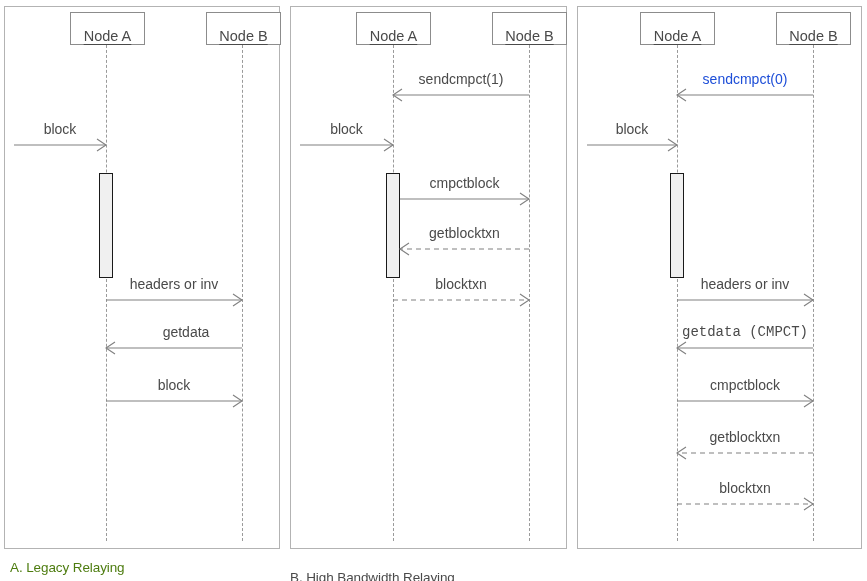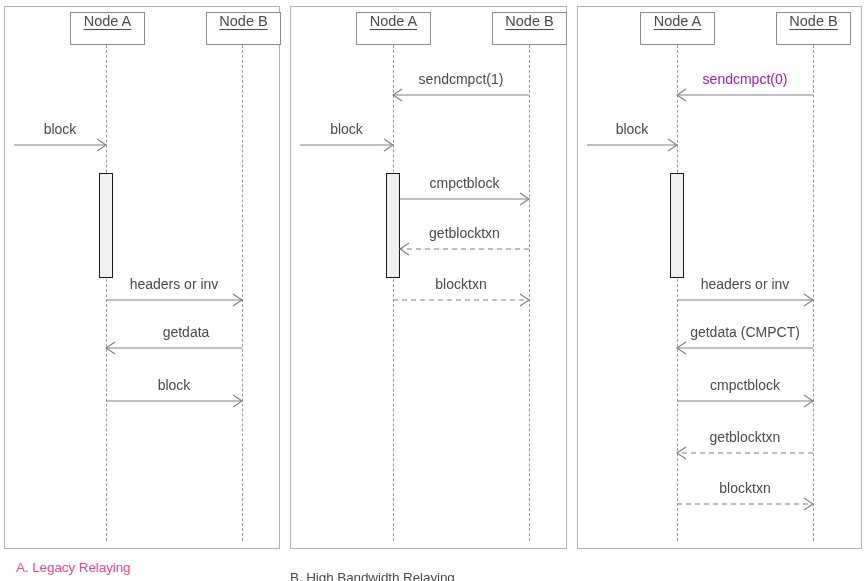--- a/index.html
+++ b/index.html
@@ -33,21 +33,21 @@
     color: #3f3f3f;
     white-space: nowrap;
     letter-spacing: -0.1px;
   }
   .node-box {
     position: absolute;
     box-sizing: border-box;
     border: 1px solid #8c8c8c;
     background: #ffffff;
     display: flex;
-    align-items: flex-start;
+    align-items: flex-end;
     justify-content: center;
   }
   .node-label {
     font-size: 14.5px;
     color: #4a4a4a;
     text-decoration: underline;
     text-underline-offset: 2.5px;
     white-space: nowrap;
   }
   .lifeline {
@@ -73,21 +73,21 @@
     position: absolute;
     overflow: visible;
     pointer-events: none;
   }
 </style>
 </head>
 <body>
 
 <div id="stage">
     <div class="panel" style="left: 4px; top: 6px; width: 276px; height: 543px; border-color: rgb(179, 179, 179);"></div>
-    <div class="caption" style="left: 16px; top: 560px; color: #ec4899;">A. Legacy Relaying</div>
+    <div class="caption" style="left: 10px; top: 560px; color: #4d7c0f;">A. Legacy Relaying</div>
     <div class="lifeline" style="left: 106px; top: 45px; height: 496px; border-left-color: rgb(154, 154, 154);"></div>
     <div class="lifeline" style="left: 242px; top: 45px; height: 496px; border-left-color: rgb(154, 154, 154);"></div>
     <div class="node-box" style="left: 70px; top: 12px; width: 75px; height: 33px;">
       <span class="node-label" style="color: rgb(74, 74, 74);">Node A</span>
     </div>
     <div class="node-box" style="left: 206px; top: 12px; width: 75px; height: 33px;">
       <span class="node-label" style="color: rgb(74, 74, 74);">Node B</span>
     </div>
     <div class="activation" style="left: 99px; top: 173px; width: 14px; height: 105px; background: rgb(240, 240, 240); border-color: rgb(26, 26, 26);"></div>
     <svg class="arrow-svg" width="106" height="22" style="left: 7px; top: 134px;">
@@ -153,36 +153,36 @@
       <span class="node-label" style="color: rgb(74, 74, 74);">Node A</span>
     </div>
     <div class="node-box" style="left: 776px; top: 12px; width: 75px; height: 33px;">
       <span class="node-label" style="color: rgb(74, 74, 74);">Node B</span>
     </div>
     <div class="activation" style="left: 670px; top: 173px; width: 14px; height: 105px; background: rgb(240, 240, 240); border-color: rgb(26, 26, 26);"></div>
     <svg class="arrow-svg" width="150" height="22" style="left: 670px; top: 84px;">
       <line x1="143" y1="11" x2="7" y2="11" stroke="#808080" stroke-width="1.1"></line>
       <polyline points="16,5 7,11 16,17" fill="none" stroke="#808080" stroke-width="1.1"></polyline>
     </svg>
-    <div class="msg-label" style="left: 745px; top: 71px; color: #a21caf;">sendcmpct(0)</div>
+    <div class="msg-label" style="left: 745px; top: 71px; color: #1d4ed8;">sendcmpct(0)</div>
     <svg class="arrow-svg" width="104" height="22" style="left: 580px; top: 134px;">
       <line x1="7" y1="11" x2="97" y2="11" stroke="#808080" stroke-width="1.1"></line>
       <polyline points="88,5 97,11 88,17" fill="none" stroke="#808080" stroke-width="1.1"></polyline>
     </svg>
     <div class="msg-label" style="left: 632px; top: 121px; color: rgb(74, 74, 74);">block</div>
     <svg class="arrow-svg" width="150" height="22" style="left: 670px; top: 289px;">
       <line x1="7" y1="11" x2="143" y2="11" stroke="#808080" stroke-width="1.1"></line>
       <polyline points="134,5 143,11 134,17" fill="none" stroke="#808080" stroke-width="1.1"></polyline>
     </svg>
     <div class="msg-label" style="left: 745px; top: 276px; color: rgb(74, 74, 74);">headers or inv</div>
     <svg class="arrow-svg" width="150" height="22" style="left: 670px; top: 337px;">
       <line x1="143" y1="11" x2="7" y2="11" stroke="#808080" stroke-width="1.1"></line>
       <polyline points="16,5 7,11 16,17" fill="none" stroke="#808080" stroke-width="1.1"></polyline>
     </svg>
-    <div class="msg-label" style="left: 745px; top: 324px; color: rgb(74, 74, 74);">getdata (CMPCT)</div>
+    <div class="msg-label" style="left: 745px; top: 324px; color: rgb(74, 74, 74); font-family: Liberation Mono, monospace;">getdata (CMPCT)</div>
     <svg class="arrow-svg" width="150" height="22" style="left: 670px; top: 390px;">
       <line x1="7" y1="11" x2="143" y2="11" stroke="#808080" stroke-width="1.1"></line>
       <polyline points="134,5 143,11 134,17" fill="none" stroke="#808080" stroke-width="1.1"></polyline>
     </svg>
     <div class="msg-label" style="left: 745px; top: 377px; color: rgb(74, 74, 74);">cmpctblock</div>
     <svg class="arrow-svg" width="150" height="22" style="left: 670px; top: 442px;">
       <line x1="143" y1="11" x2="7" y2="11" stroke="#808080" stroke-width="1.1" stroke-dasharray="5,4"></line>
       <polyline points="16,5 7,11 16,17" fill="none" stroke="#808080" stroke-width="1.1"></polyline>
     </svg>
     <div class="msg-label" style="left: 745px; top: 429px; color: rgb(74, 74, 74);">getblocktxn</div>

